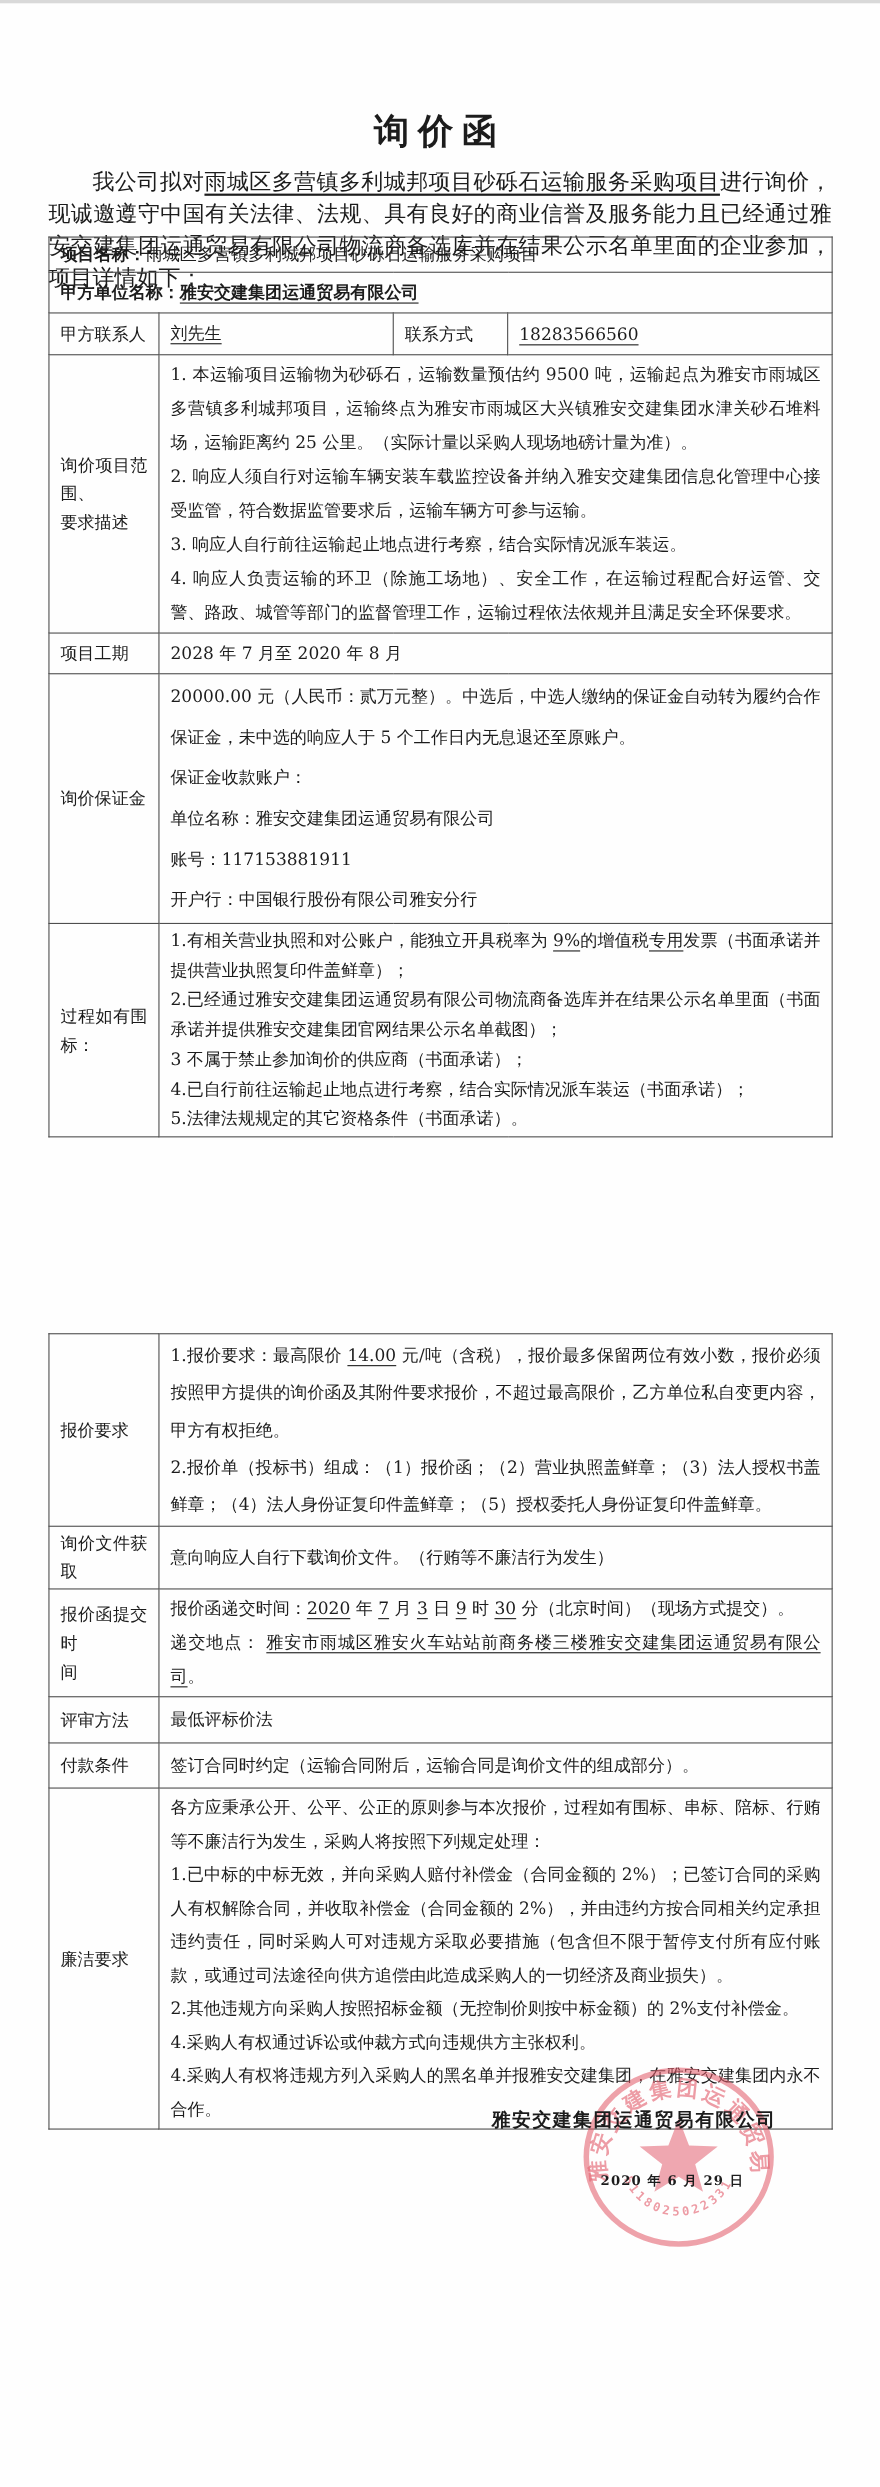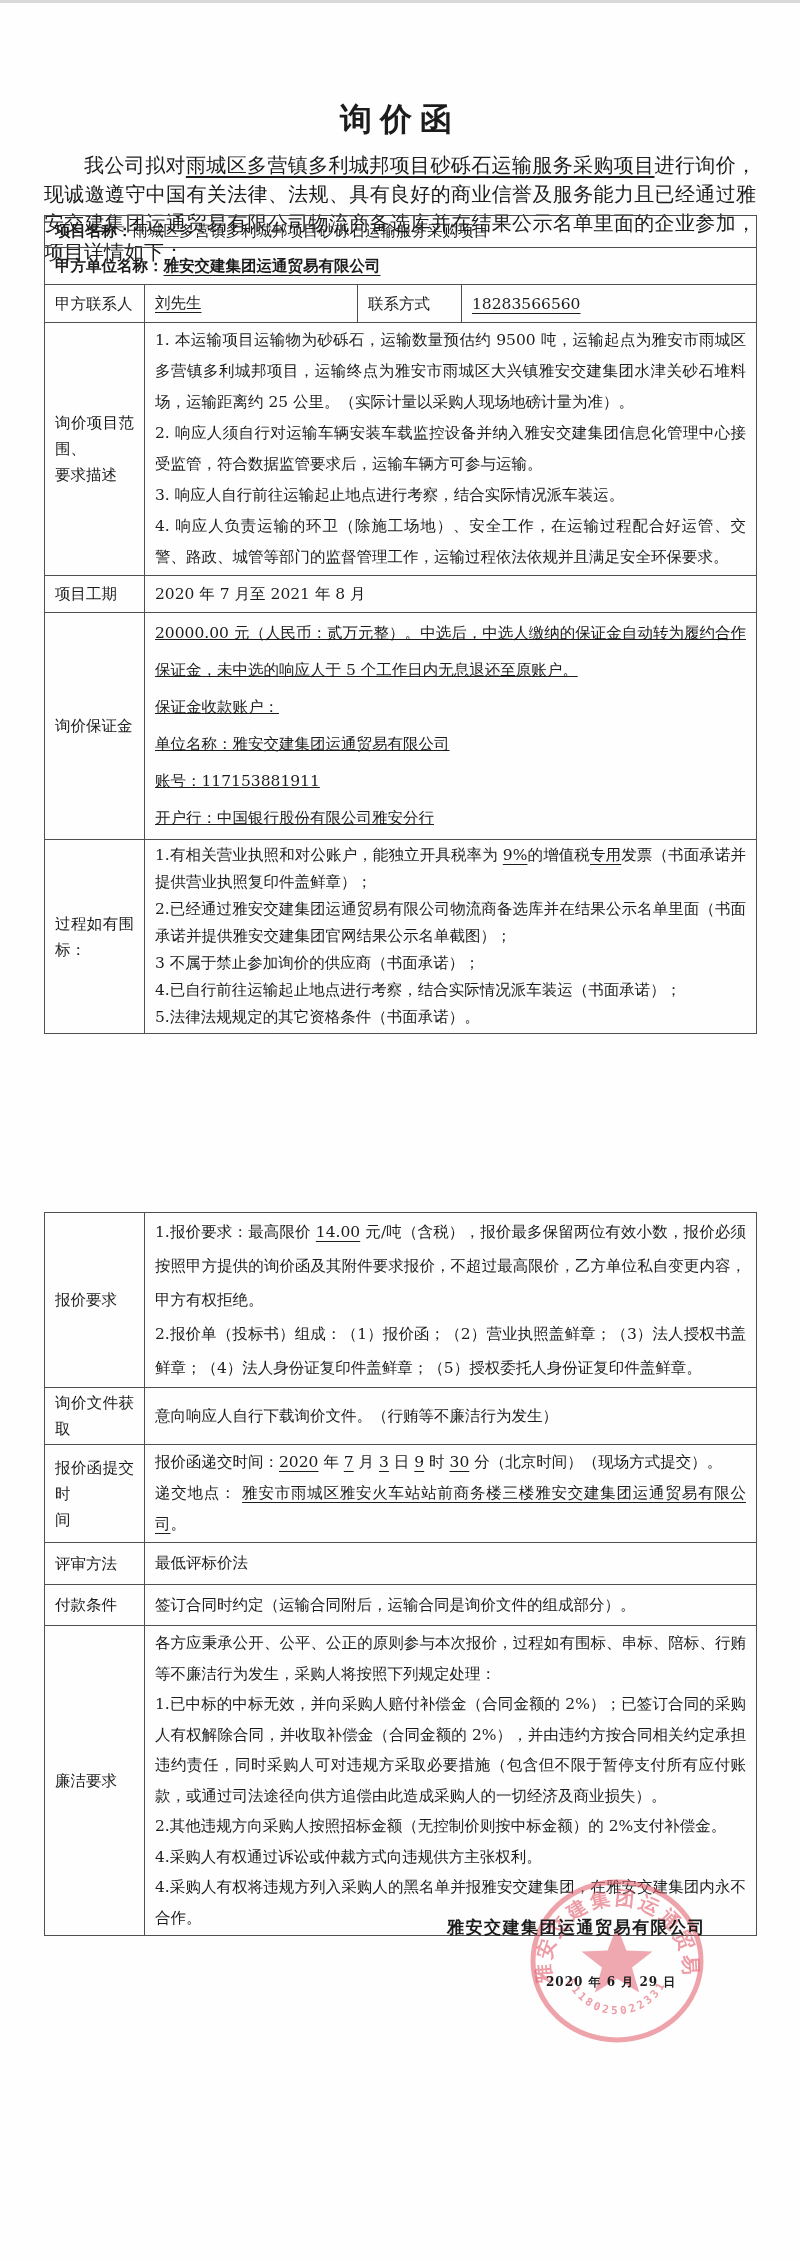--- a/index.html
+++ b/index.html
@@ -34,21 +34,21 @@
     font-size:14px; padding:2px 6px; text-align:justify;
     white-space:pre-line; line-height:26px;margin-top:32px;
   }
   td.top-align { vertical-align:top; }
 
   .u { text-decoration:underline; text-underline-offset:4px; }
   .b { font-weight:bold;margin-top:12px; }
 
   
   .lines-scope    { line-height:31px; }
-  .lines-deposit  { line-height:37px;text-decoration:underline; }
+  .lines-deposit  { line-height:37px; }
   .lines-qual     { line-height:27px; }
   .lines-quote    { line-height:34px; }
   .lines-get      { line-height:30px; }
   .lines-submit   { line-height:31px; }
   .lines-integrity{ line-height:30.5px; }
   .line { text-align:justify; }
 
   
   #r1-1{height:32px} #r1-2{height:37px} #r1-3{height:38px}
   #r1-4{height:253px} #r1-5{height:37px} #r1-6{height:226px} #r1-7{height:193px}
@@ -99,21 +99,21 @@
 要求描述</td>
       <td colspan="3" class="lines-scope">
             <div class="line">1. 本运输项目运输物为砂砾石，运输数量预估约 9500 吨，运输起点为雅安市雨城区多营镇多利城邦项目，运输终点为雅安市雨城区大兴镇雅安交建集团水津关砂石堆料场，运输距离约 25 公里。（实际计量以采购人现场地磅计量为准）。</div>
             <div class="line">2. 响应人须自行对运输车辆安装车载监控设备并纳入雅安交建集团信息化管理中心接受监管，符合数据监管要求后，运输车辆方可参与运输。</div>
             <div class="line">3. 响应人自行前往运输起止地点进行考察，结合实际情况派车装运。</div>
             <div class="line">4. 响应人负责运输的环卫（除施工场地）、安全工作，在运输过程配合好运管、交警、路政、城管等部门的监督管理工作，运输过程依法依规并且满足安全环保要求。</div>
           </td>
     </tr>
     <tr id="r1-5">
       <td class="label">项目工期</td>
-      <td colspan="3">2020 年 7 月至 2021 年 8 月</td>
+      <td colspan="3">2028 年 7 月至 2020 年 8 月</td>
     </tr>
     <tr id="r1-6">
       <td class="label">询价保证金</td>
       <td colspan="3" class="lines-deposit">
             <div class="line">20000.00 元（人民币：贰万元整）。中选后，中选人缴纳的保证金自动转为履约合作保证金，未中选的响应人于 5 个工作日内无息退还至原账户。</div>
             <div class="line">保证金收款账户：</div>
             <div class="line">单位名称：雅安交建集团运通贸易有限公司</div>
             <div class="line">账号：117153881911</div>
             <div class="line">开户行：中国银行股份有限公司雅安分行</div>
           </td>

